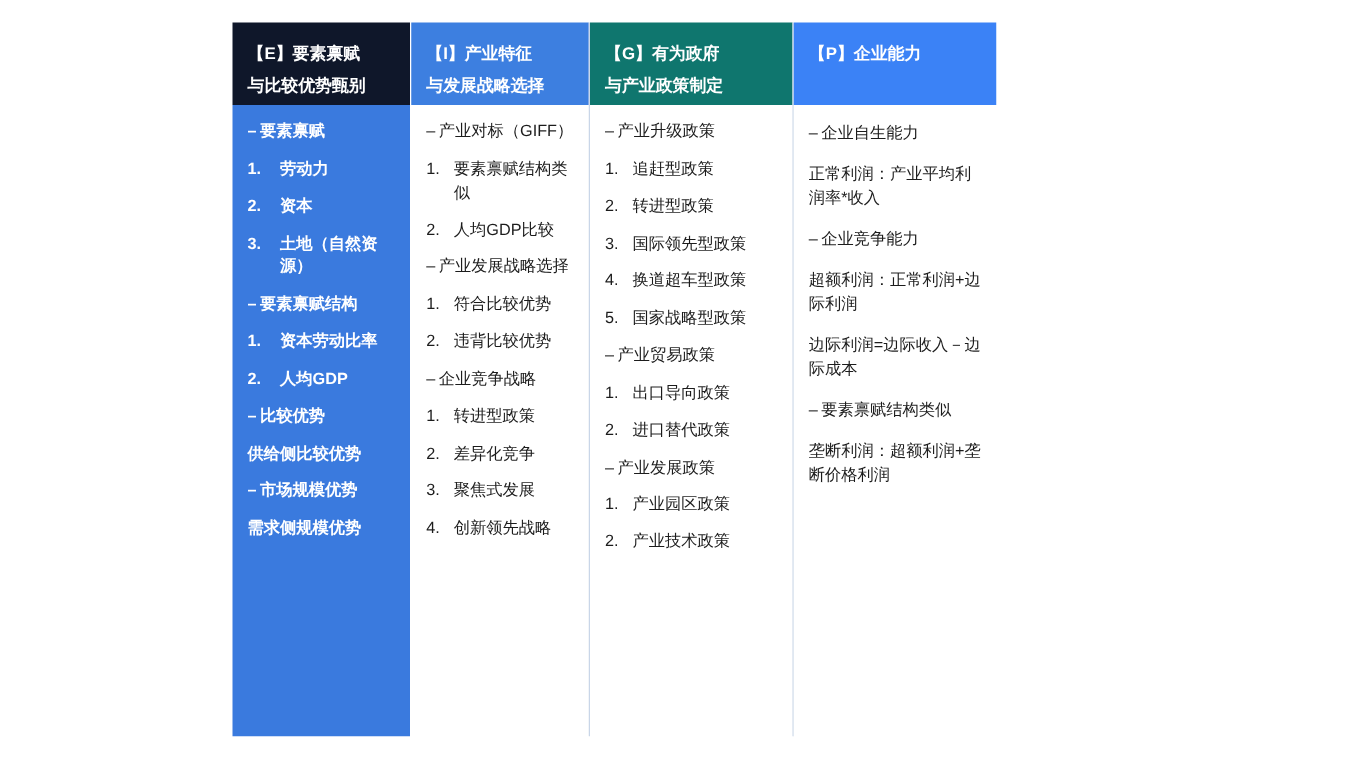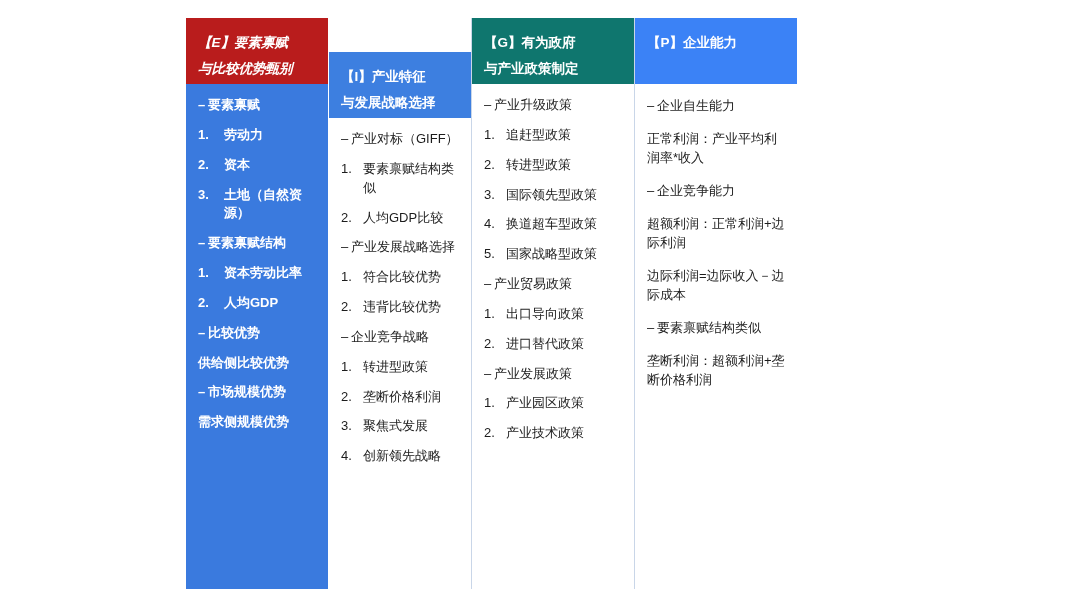--- a/index.html
+++ b/index.html
@@ -48,23 +48,23 @@
     white-space: nowrap;
     font-weight: 700;
   }
   .col-body {
     flex: 1 1 auto;
     padding: 12px 12px 12px 12px;
     box-sizing: border-box;
     font-size: 13px;
   }
   
-  .col-1 .col-head { background: #b91c1c; font-style: italic; }
+  .col-1 .col-head { background: #0f172a; }
   .col-1 .col-body { background: #3a7ade; color: #ffffff; }
-  .col-2 .col-head { background: #3d7fe0; margin-top: 34px; }
+  .col-2 .col-head { background: #3d7fe0; }
   .col-2 .col-body { background: #ffffff; color: #1c1c1c; }
   .col-3 .col-head { background: #0f766e; }
   .col-3 .col-body { background: #ffffff; color: #1c1c1c; }
   .col-4 .col-head { background: #3b82f6; }
   .col-4 .col-body { background: #ffffff; color: #1c1c1c; }
 
   .sep {
     width: 1px;
     background: #c9d6e8;
     flex: 0 0 auto;
@@ -196,21 +196,21 @@
       <div class="item dash">
           <span class="marker">–</span>
           <span class="txt">企业竞争战略</span>
         </div>
       <div class="item num">
           <span class="marker">1.</span>
           <span class="txt">转进型政策</span>
         </div>
       <div class="item num">
           <span class="marker">2.</span>
-          <span class="txt">垄断价格利润</span>
+          <span class="txt">差异化竞争</span>
         </div>
       <div class="item num">
           <span class="marker">3.</span>
           <span class="txt">聚焦式发展</span>
         </div>
       <div class="item num">
           <span class="marker">4.</span>
           <span class="txt">创新领先战略</span>
         </div>
     </div>

